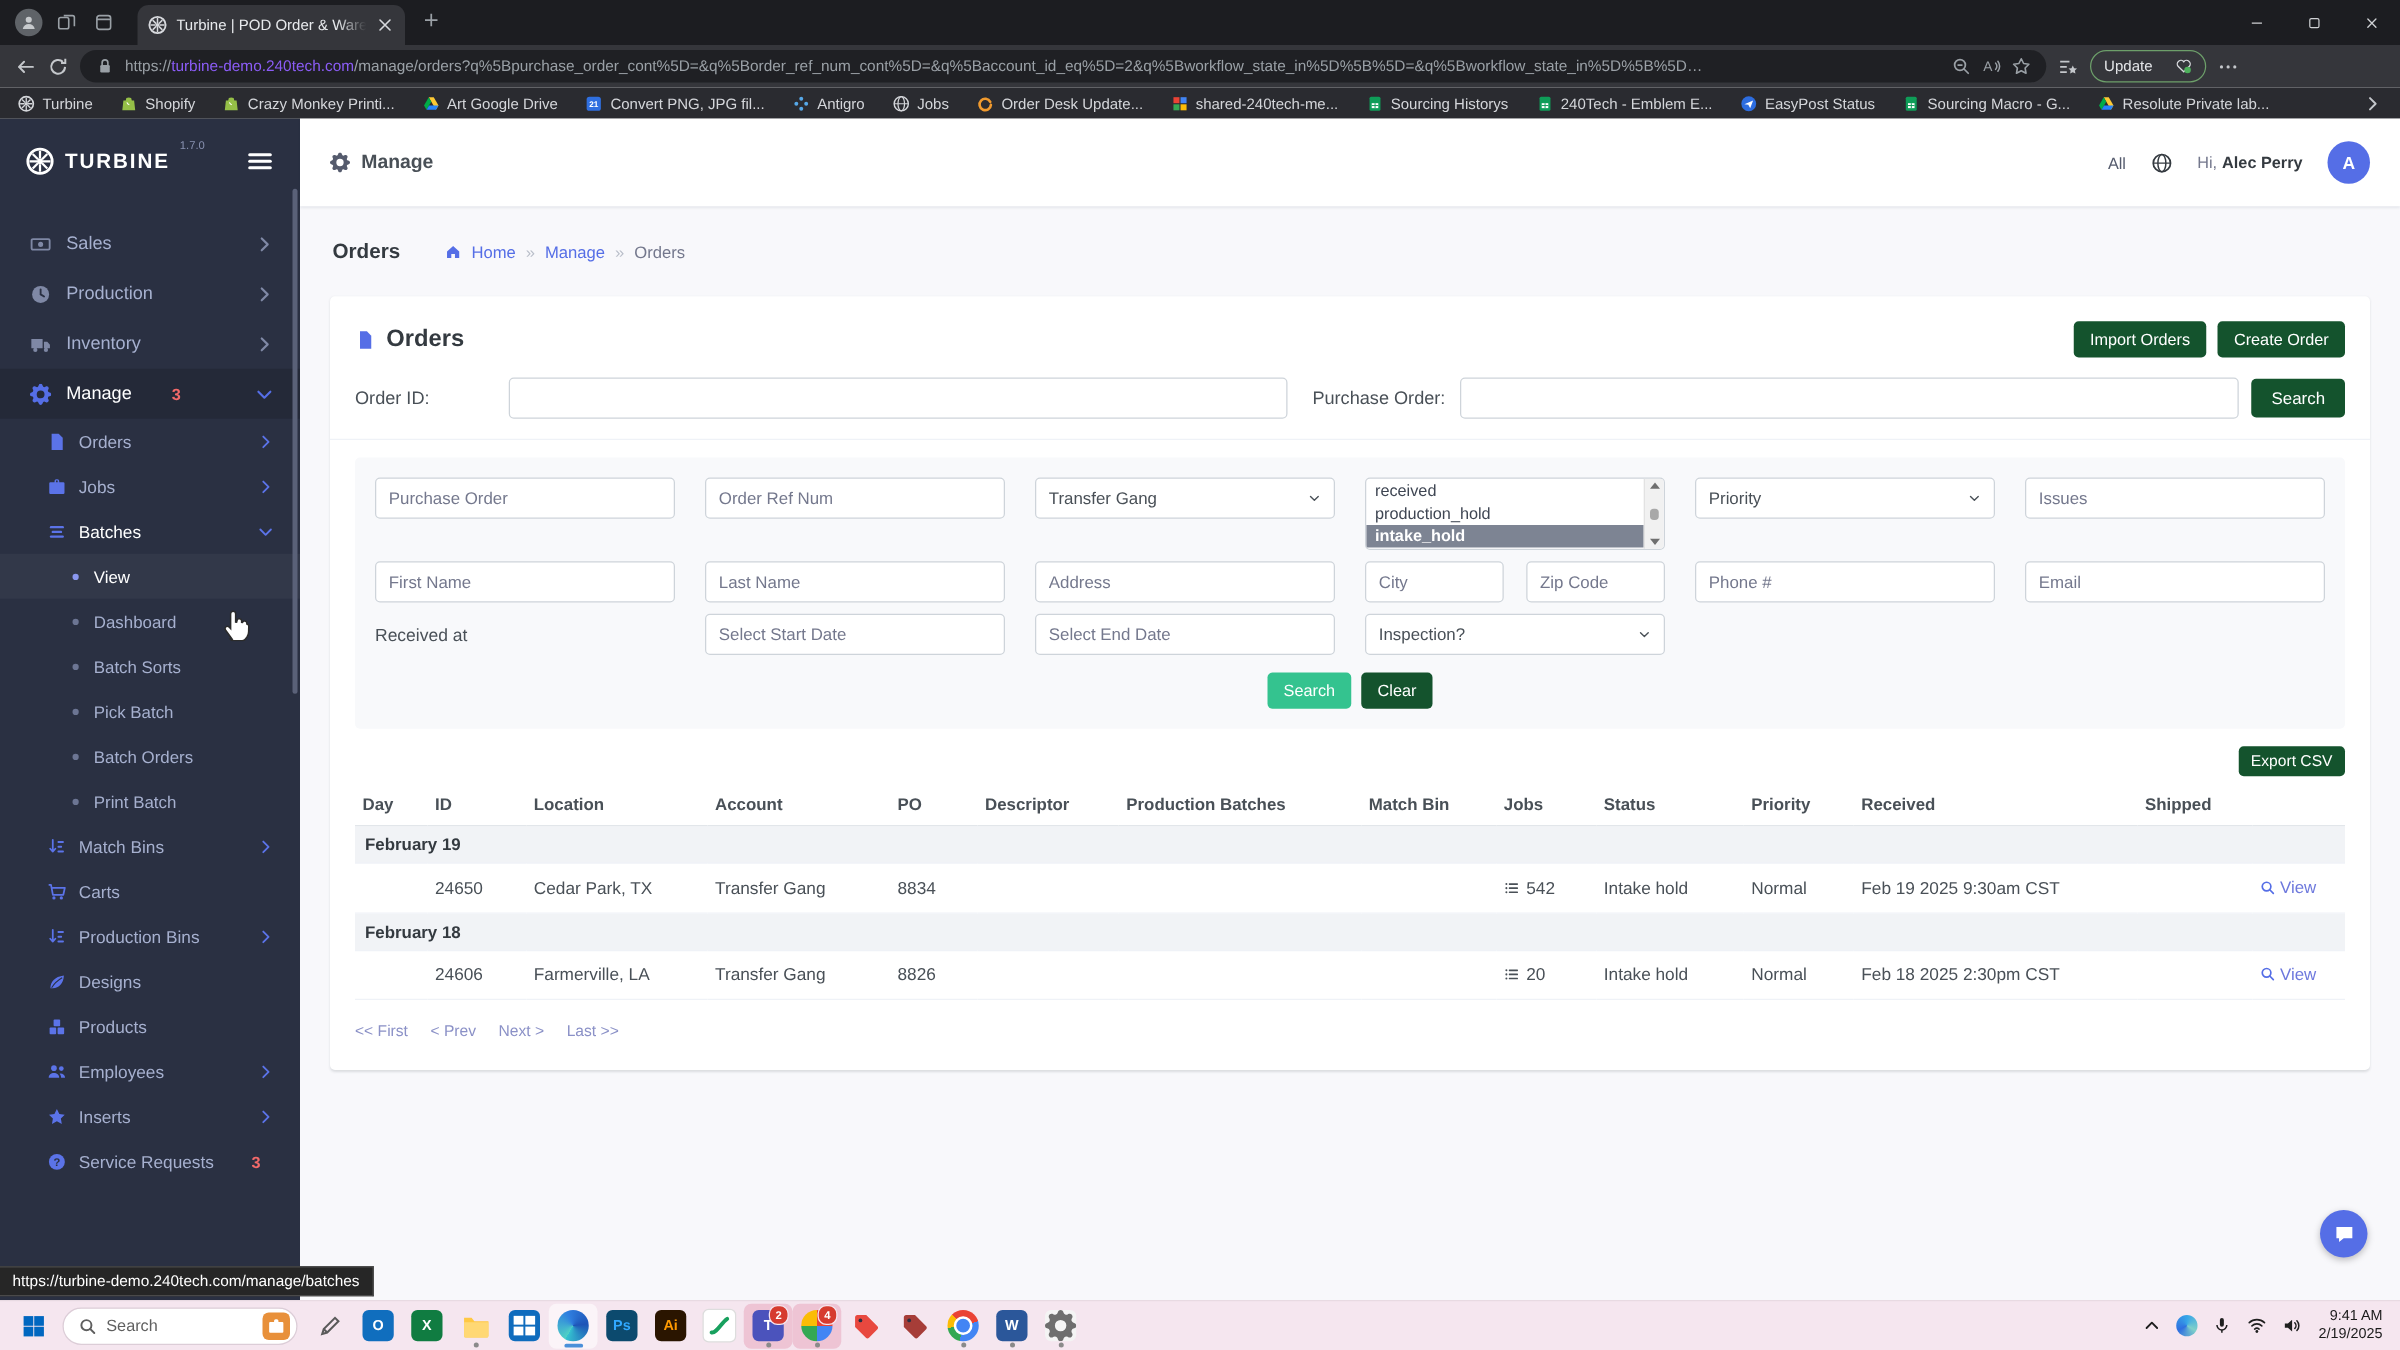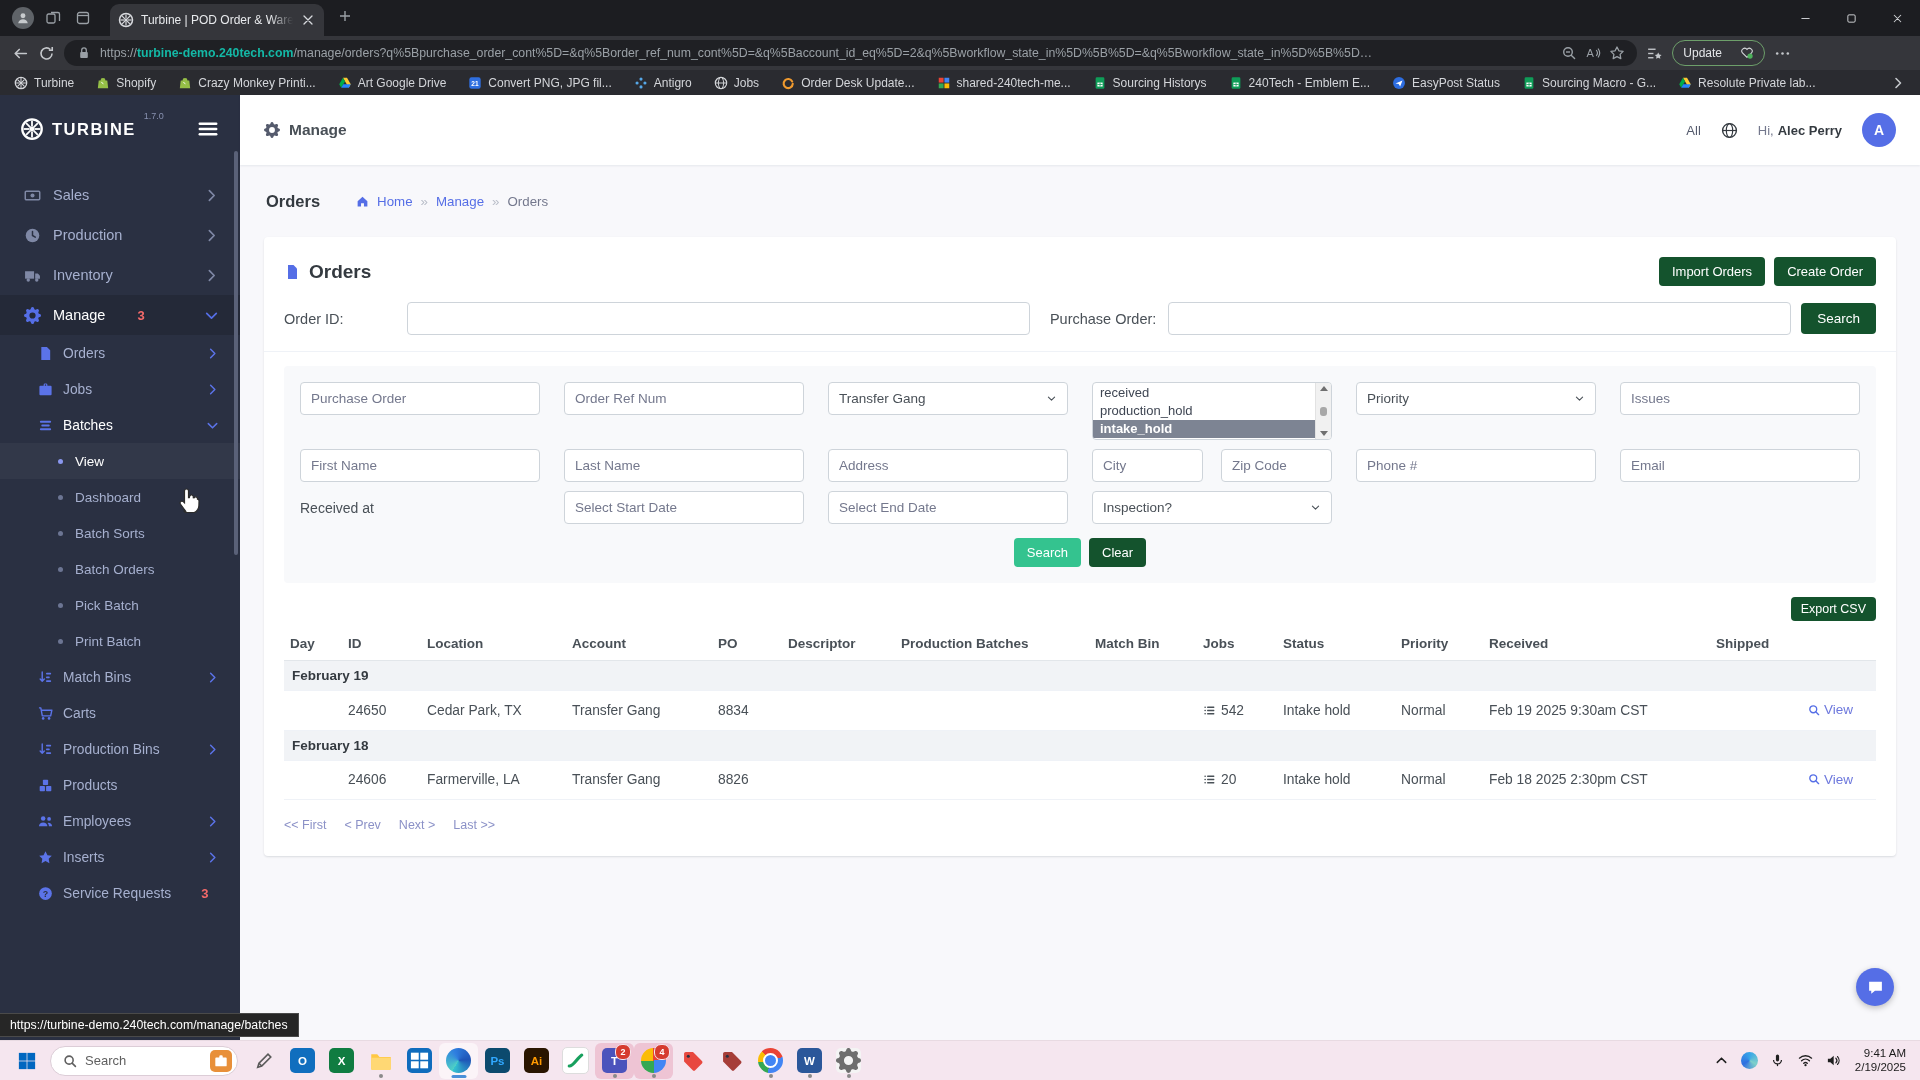--- a/index.html
+++ b/index.html
@@ -21,21 +21,21 @@
   #tab .ic{color:#d7d9dd}
   #newtab-btn{margin-left:6px;margin-bottom:5px}
   #win-controls{margin-left:auto;display:flex;align-self:stretch}
   .wc{width:46px;display:flex;align-items:center;justify-content:center;color:#cfd1d4}
   .wc svg{width:13px;height:13px}
   #navbar{height:34px;background:#35363b;display:flex;align-items:center;gap:9px;padding:0 120px 0 12px;flex:none}
   .nav-btn{color:#c4c7cb}.nav-btn svg{width:17px;height:17px}
   #urlbar{flex:1;height:26px;background:#1f2024;border-radius:14px;display:flex;align-items:center;gap:8px;padding:0 12px;min-width:0}
   #urlbar .ic{color:#9aa0a6}
   #url-text{flex:1;font-size:12.3px;color:#9aa0a6;white-space:nowrap;overflow:hidden;min-width:0}
-  #url-text b{color:#14b8a6;font-weight:bold}
+  #url-text b{color:#8b5cf6;font-weight:normal}
   #update-btn{height:24px;border-radius:13px;border:1px solid #6d9f6a;display:flex;align-items:center;gap:18px;padding:0 10px;color:#e4e6e9;font-size:12px}
   #update-btn svg{width:14px;height:14px}
   #copilot-btn .orb{width:18px;height:18px;border-radius:50%;background:conic-gradient(#3b82f6,#a855f7,#ec4899,#f59e0b,#60d394,#3b82f6)}
   #bookmarks{height:25px;background:#2a2b30;display:flex;align-items:center;gap:22px;padding:0 14px;flex:none}
   .bm{display:flex;align-items:center;gap:6px;color:#d4d6da;font-size:12px;white-space:nowrap}
   .bm .ic svg{width:14px;height:14px}
   #bm-chev{margin-left:auto;color:#c4c7cb}
 
   
   #viewport{flex:1;display:flex;min-height:0;position:relative}
@@ -629,25 +629,25 @@
             <div class="sm-item lvl3">
               <span class="bullet"></span>
               <span>Dashboard</span>
             </div>
             <div class="sm-item lvl3">
               <span class="bullet"></span>
               <span>Batch Sorts</span>
             </div>
             <div class="sm-item lvl3">
               <span class="bullet"></span>
-              <span>Batch Orders</span>
+              <span>Pick Batch</span>
             </div>
             <div class="sm-item lvl3">
               <span class="bullet"></span>
-              <span>Pick Batch</span>
+              <span>Batch Orders</span>
             </div>
             <div class="sm-item lvl3">
               <span class="bullet"></span>
               <span>Print Batch</span>
             </div>
             <div class="sm-item lvl2">
               <span class="ic">
                 <svg viewBox="0 0 16 16">
                   <path d="M4.5 2v10M4.5 12l-2.2-2.4M4.5 12l2.2-2.4" stroke="currentColor" stroke-width="1.5" fill="none" stroke-linecap="round"></path>
                   <g fill="currentColor">
@@ -684,20 +684,29 @@
                     <rect x="8.5" y="11" width="5.5" height="1.7" rx=".8"></rect>
                   </g>
                 </svg>
               </span>
               <span>Production Bins</span>
               <span class="ic schev">
                 <svg viewBox="0 0 16 16">
                   <path d="M6 3.5 10.5 8 6 12.5" fill="none" stroke="currentColor" stroke-width="1.6" stroke-linecap="round" stroke-linejoin="round"></path>
                 </svg>
               </span>
+            </div>
+            <div class="sm-item lvl2">
+              <span class="ic">
+                <svg viewBox="0 0 16 16">
+                  <path d="M2.5 13.5C2.5 8 6 3.5 14 2.5c-.5 7-4 10.5-9.5 11-.8.1-2 0-2 0z" fill="currentColor"></path>
+                  <path d="M3.5 13C6 9 9 6.5 12.5 4.5" stroke="#2a3042" stroke-width=".9" fill="none"></path>
+                </svg>
+              </span>
+              <span>Designs</span>
             </div>
             <div class="sm-item lvl2">
               <span class="ic">
                 <svg viewBox="0 0 16 16">
                   <g fill="currentColor">
                     <rect x="5.2" y="1.8" width="5.6" height="5.6" rx=".8"></rect>
                     <rect x="1.8" y="8.6" width="5.6" height="5.6" rx=".8"></rect>
                     <rect x="8.6" y="8.6" width="5.6" height="5.6" rx=".8"></rect>
                   </g>
                 </svg>

